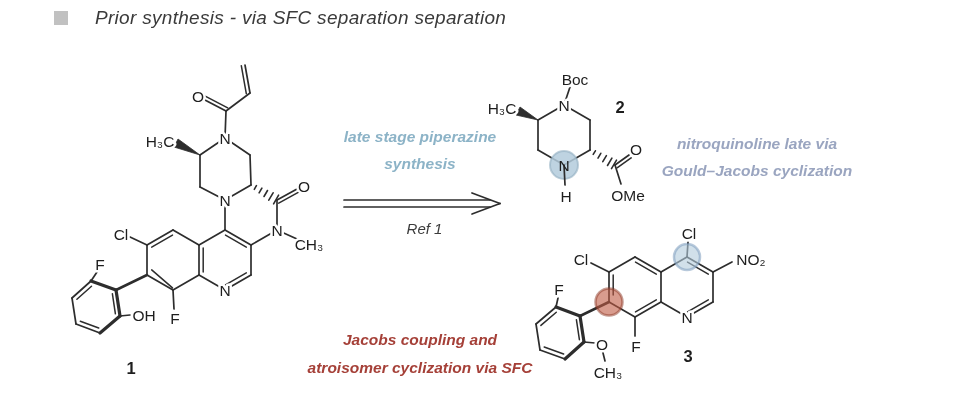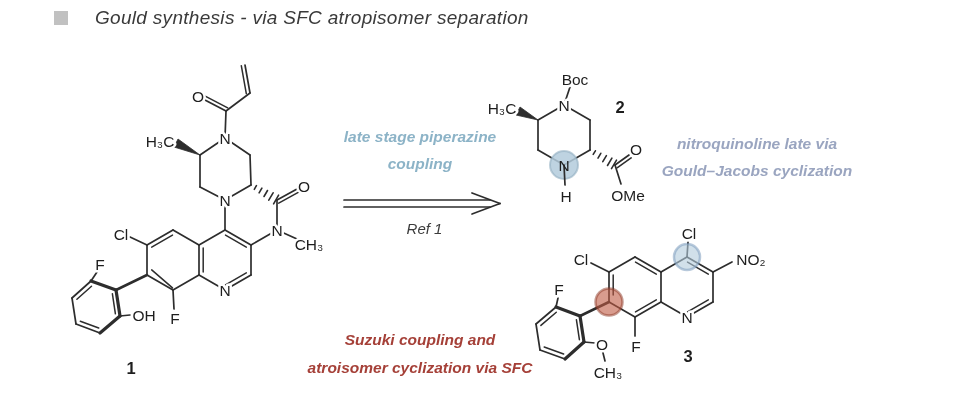--- a/index.html
+++ b/index.html
@@ -31,42 +31,42 @@
   }
   svg text.num{font-weight:bold;font-size:16.5px;}
   svg text.nohalo{stroke:none;}
 </style>
 </head>
 <body>
 
 <div id="canvas">
 
   <div id="title-bullet" class="abs"></div>
-  <div id="slide-title" class="abs">Gould synthesis - via SFC atropisomer separation</div>
+  <div id="slide-title" class="abs">Prior synthesis - via SFC separation separation</div>
 
   <div id="note-piperazine" class="abs note">
     <div>late stage piperazine</div>
-    <div>coupling</div>
+    <div>synthesis</div>
   </div>
 
   <svg class="abs" style="left:342px;top:192px;" width="165" height="26" viewBox="0 0 165 26">
     <line x1="2" y1="8" x2="148" y2="8"></line>
     <line x1="2" y1="15" x2="148" y2="15"></line>
     <line x1="130" y1="1" x2="158" y2="11.5"></line>
     <line x1="130" y1="22" x2="158" y2="11.5"></line>
   </svg>
   <div id="note-ref" class="abs">Ref 1</div>
 
   <div id="note-nitroquinoline" class="abs note">
     <div>nitroquinoline late via</div>
     <div>Gould–Jacobs cyclization</div>
   </div>
 
   <div id="note-suzuki" class="abs note">
-    <div>Suzuki coupling and</div>
+    <div>Jacobs coupling and</div>
     <div>atroisomer cyclization via SFC</div>
   </div>
 
   <svg class="abs" style="left:55px;top:50px;" width="290" height="335" viewBox="0 0 290 335">
 
     <line x1="170" y1="88" x2="171" y2="61"></line>
     <line x1="171" y1="61" x2="195" y2="43"></line>
     <line x1="195" y1="43" x2="190" y2="15"></line>
     <line class="inner" x1="191.3" y1="43.7" x2="186.3" y2="15.7"></line>
     <line x1="171" y1="61" x2="148" y2="49"></line>

